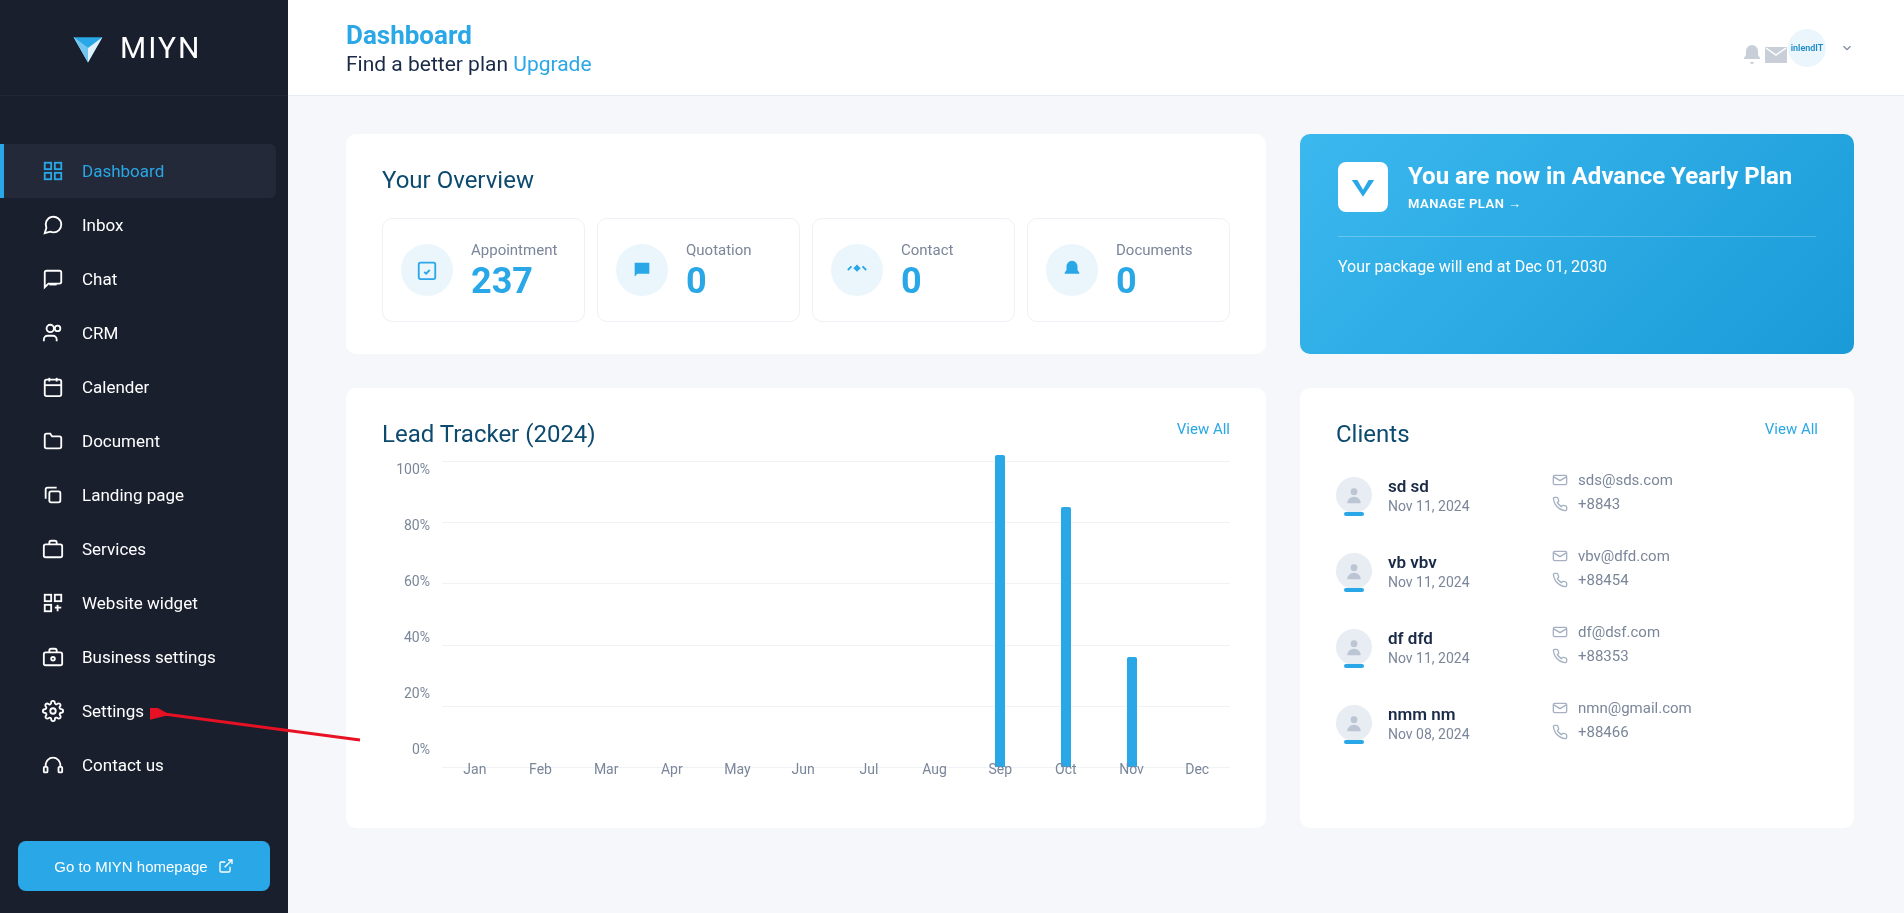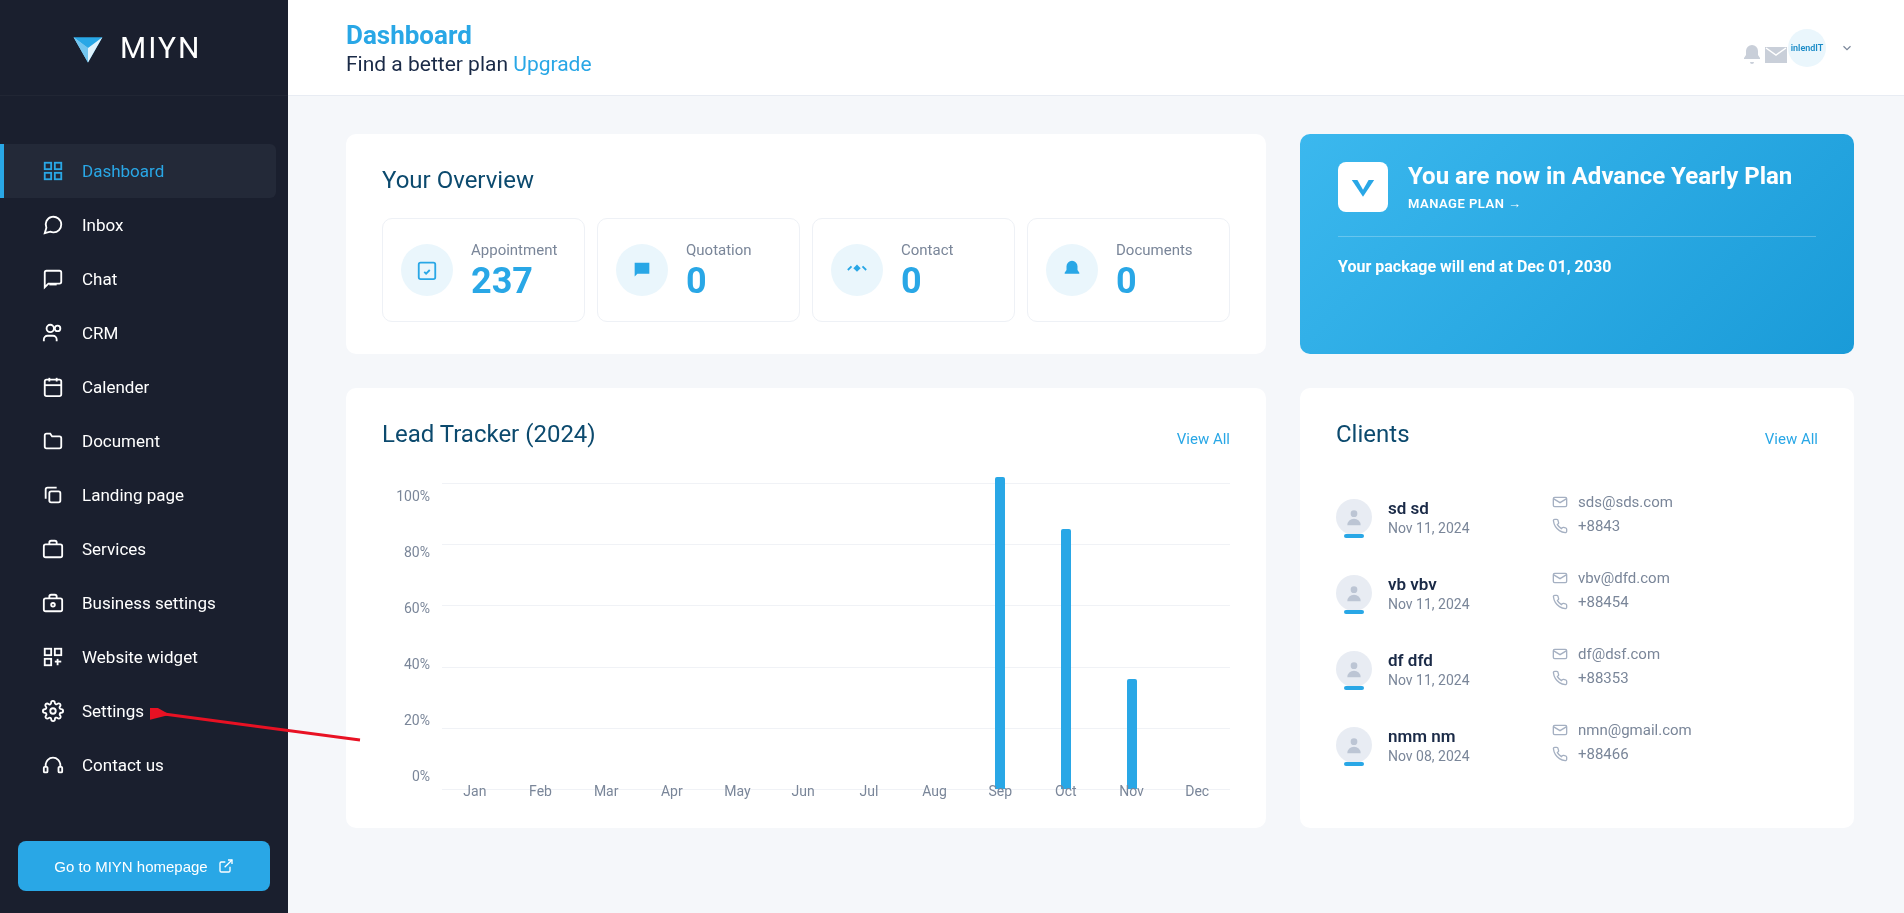--- a/index.html
+++ b/index.html
@@ -171,36 +171,36 @@
     overflow: hidden;
   }
   .plan-top { display: flex; gap: 20px; align-items: flex-start; }
   .plan-icon {
     width: 50px; height: 50px; background: #fff; border-radius: 8px;
     display: flex; align-items: center; justify-content: center;
   }
   .plan-title { font-size: 24px; font-weight: 700; margin-bottom: 6px; }
   .plan-link { font-size: 13px; font-weight: 600; letter-spacing: 0.5px; cursor: pointer; }
   .plan-divider { height: 1px; background: rgba(255,255,255,0.25); margin: 24px 0 20px; }
-  .plan-sub { font-size: 16px; font-weight: 700; }
+  .plan-sub { font-size: 16px; font-weight: 400; }
 
   
   .row2 { margin-top: 34px; }
   .lead-card { flex: 1; height: 440px; }
-  .card-head { display: flex; justify-content: space-between; align-items: flex-end; margin-bottom: 31px; }
+  .card-head { display: flex; justify-content: space-between; align-items: flex-start; margin-bottom: 9px; }
   .viewall { color: #29a7e6; font-size: 15px; cursor: pointer; }
   .chart {
     display: flex;
     height: 340px;
   }
   .y-axis {
     width: 60px;
     display: flex;
     flex-direction: column;
-    justify-content: center;
+    justify-content: flex-start;
     padding-bottom: 30px;
     padding-top: 4px;
     gap: 40px;
   }
   .y-tick { color: #7a8699; font-size: 14px; text-align: right; padding-right: 12px; }
   .plot {
     flex: 1;
     position: relative;
   }
   .grid-line {
@@ -339,38 +339,38 @@
             <svg viewBox="0 0 24 24" fill="none" stroke="currentColor" stroke-width="2">
               <rect x="2" y="7" width="20" height="14" rx="2"></rect>
               <path d="M16 7V5a2 2 0 0 0-2-2h-4a2 2 0 0 0-2 2v2"></path>
             </svg>
           </span>
           <span>Services</span>
         </div>
         <div class="nav-item">
           <span class="nav-icon">
             <svg viewBox="0 0 24 24" fill="none" stroke="currentColor" stroke-width="2">
-              <rect x="2" y="7" width="20" height="14" rx="2"></rect>
-              <path d="M16 7V5a2 2 0 0 0-2-2h-4a2 2 0 0 0-2 2v2"></path>
-              <circle cx="12" cy="14" r="2"></circle>
-            </svg>
-          </span>
-          <span>Business settings</span>
-        </div>
-        <div class="nav-item">
-          <span class="nav-icon">
-            <svg viewBox="0 0 24 24" fill="none" stroke="currentColor" stroke-width="2">
               <rect x="3" y="3" width="7" height="7"></rect>
               <rect x="14" y="3" width="7" height="7"></rect>
               <rect x="3" y="14" width="7" height="7"></rect>
               <line x1="17" y1="14" x2="17" y2="21"></line>
               <line x1="14" y1="17" x2="21" y2="17"></line>
             </svg>
           </span>
           <span>Website widget</span>
+        </div>
+        <div class="nav-item">
+          <span class="nav-icon">
+            <svg viewBox="0 0 24 24" fill="none" stroke="currentColor" stroke-width="2">
+              <rect x="2" y="7" width="20" height="14" rx="2"></rect>
+              <path d="M16 7V5a2 2 0 0 0-2-2h-4a2 2 0 0 0-2 2v2"></path>
+              <circle cx="12" cy="14" r="2"></circle>
+            </svg>
+          </span>
+          <span>Business settings</span>
         </div>
         <div class="nav-item">
           <span class="nav-icon">
             <svg viewBox="0 0 24 24" fill="none" stroke="currentColor" stroke-width="2">
               <circle cx="12" cy="12" r="3"></circle>
               <path d="M19.4 15a1.65 1.65 0 0 0 .33 1.82l.06.06a2 2 0 1 1-2.83 2.83l-.06-.06a1.65 1.65 0 0 0-1.82-.33 1.65 1.65 0 0 0-1 1.51V21a2 2 0 1 1-4 0v-.09a1.65 1.65 0 0 0-1-1.51 1.65 1.65 0 0 0-1.82.33l-.06.06a2 2 0 1 1-2.83-2.83l.06-.06a1.65 1.65 0 0 0 .33-1.82 1.65 1.65 0 0 0-1.51-1H3a2 2 0 1 1 0-4h.09a1.65 1.65 0 0 0 1.51-1 1.65 1.65 0 0 0-.33-1.82l-.06-.06a2 2 0 1 1 2.83-2.83l.06.06a1.65 1.65 0 0 0 1.82.33h0a1.65 1.65 0 0 0 1-1.51V3a2 2 0 1 1 4 0v.09a1.65 1.65 0 0 0 1 1.51h0a1.65 1.65 0 0 0 1.82-.33l.06-.06a2 2 0 1 1 2.83 2.83l-.06.06a1.65 1.65 0 0 0-.33 1.82v0a1.65 1.65 0 0 0 1.51 1H21a2 2 0 1 1 0 4h-.09a1.65 1.65 0 0 0-1.51 1z"></path>
             </svg>
           </span>
           <span>Settings</span>
         </div>

